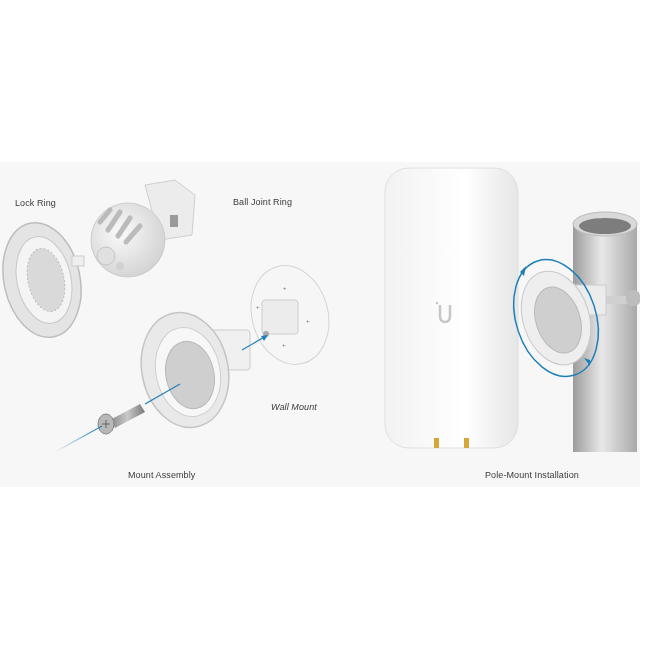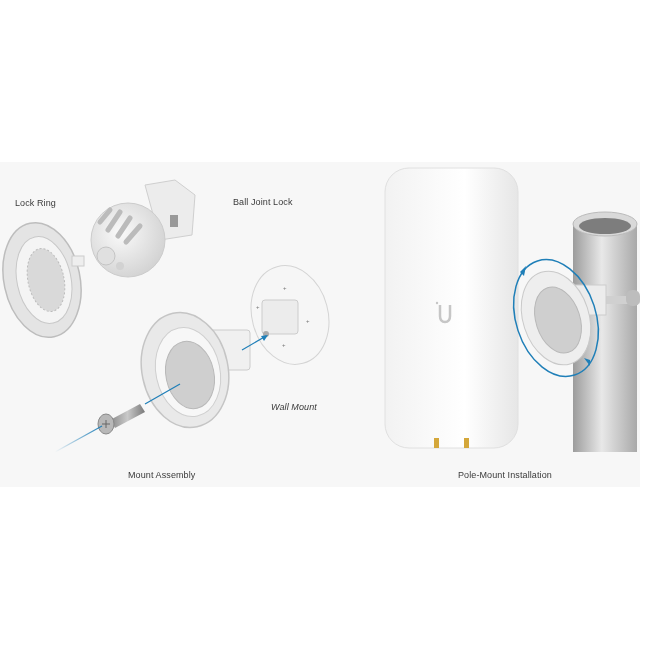--- a/index.html
+++ b/index.html
@@ -109,16 +109,16 @@
     <ellipse cx="558" cy="320" rx="22" ry="34" fill="#cfcfcf" stroke="#b8b8b8" transform="rotate(-18 558 320)"></ellipse>
   </g>
   <g>
     <ellipse cx="556" cy="318" rx="40" ry="60" fill="none" stroke="#1f7fb8" stroke-width="1.5" transform="rotate(-18 556 318)"></ellipse>
     <polygon points="520,272 526,266 524,276" fill="#1f7fb8"></polygon>
     <polygon points="590,360 584,358 590,366" fill="#1f7fb8"></polygon>
   </g>
 </svg>
 
 <div class="label" style="left:15px; top:198px;">Lock Ring</div>
-<div class="label" style="left:233px; top:197px;">Ball Joint Lock</div>
+<div class="label" style="left:233px; top:197px;">Ball Joint Ring</div>
 <div class="label" style="left:271px; top:402px;font-style:italic;">Wall Mount</div>
 <div class="label" style="left:128px; top:470px;">Mount Assembly</div>
-<div class="label" style="left:458px; top:470px;">Pole-Mount Installation</div>
+<div class="label" style="left:485px; top:470px;">Pole-Mount Installation</div>
 
 </body></html>

